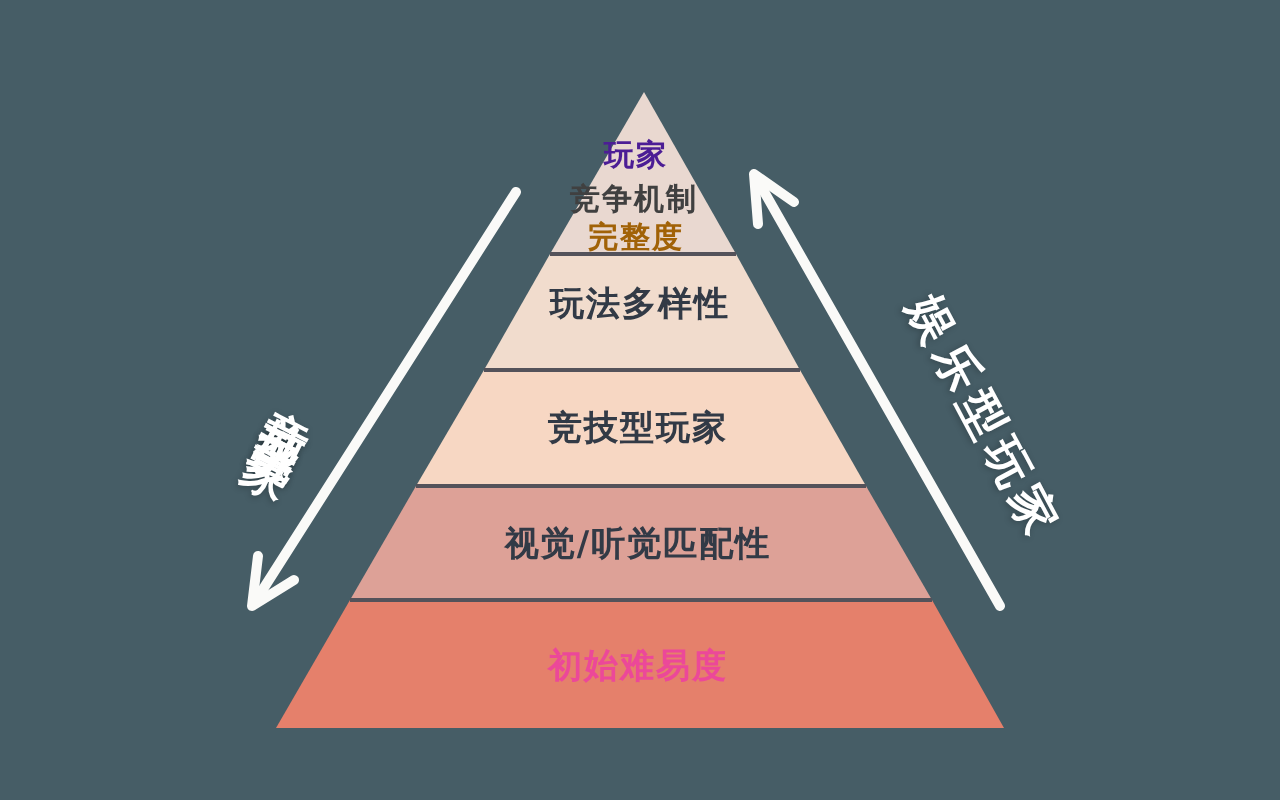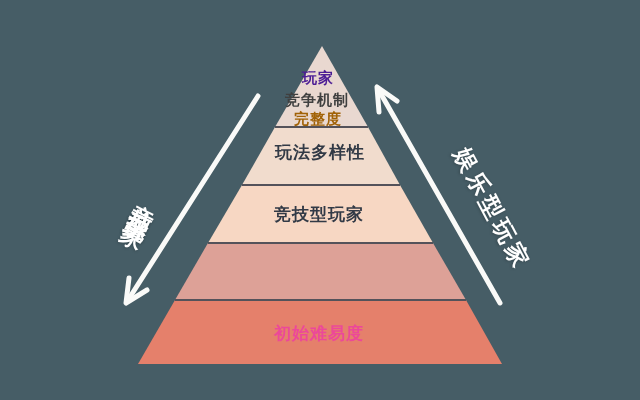--- a/index.html
+++ b/index.html
@@ -78,18 +78,19 @@
       <line x1="500" y1="303" x2="381" y2="94"></line>
       <polyline points="397,101 377,87 379,112"></polyline>
     </g>
   </svg>
 
   <div class="tier-text small t1a" style="color: #4c1d95;">玩家</div>
   <div class="tier-text small t1b" style="color: #404040;">竞争机制</div>
   <div class="tier-text small t1c" style="color: #a16207;">完整度</div>
   <div class="tier-text t2" style="color: rgb(50, 58, 70);">玩法多样性</div>
   <div class="tier-text t3" style="color: rgb(50, 58, 70);">竞技型玩家</div>
+  <div class="tier-text t4" style="color: rgb(50, 58, 70);">视觉/听觉匹配性</div>
   <div class="tier-text t5" style="color: #ec4899;">初始难易度</div>
 
   <div class="side-label left" style="color: rgb(255, 255, 255);">竞技型玩家</div>
   <div class="side-label right" style="color: rgb(255, 255, 255);">娱乐型玩家</div>
 
 </div>
 
 </body></html>

